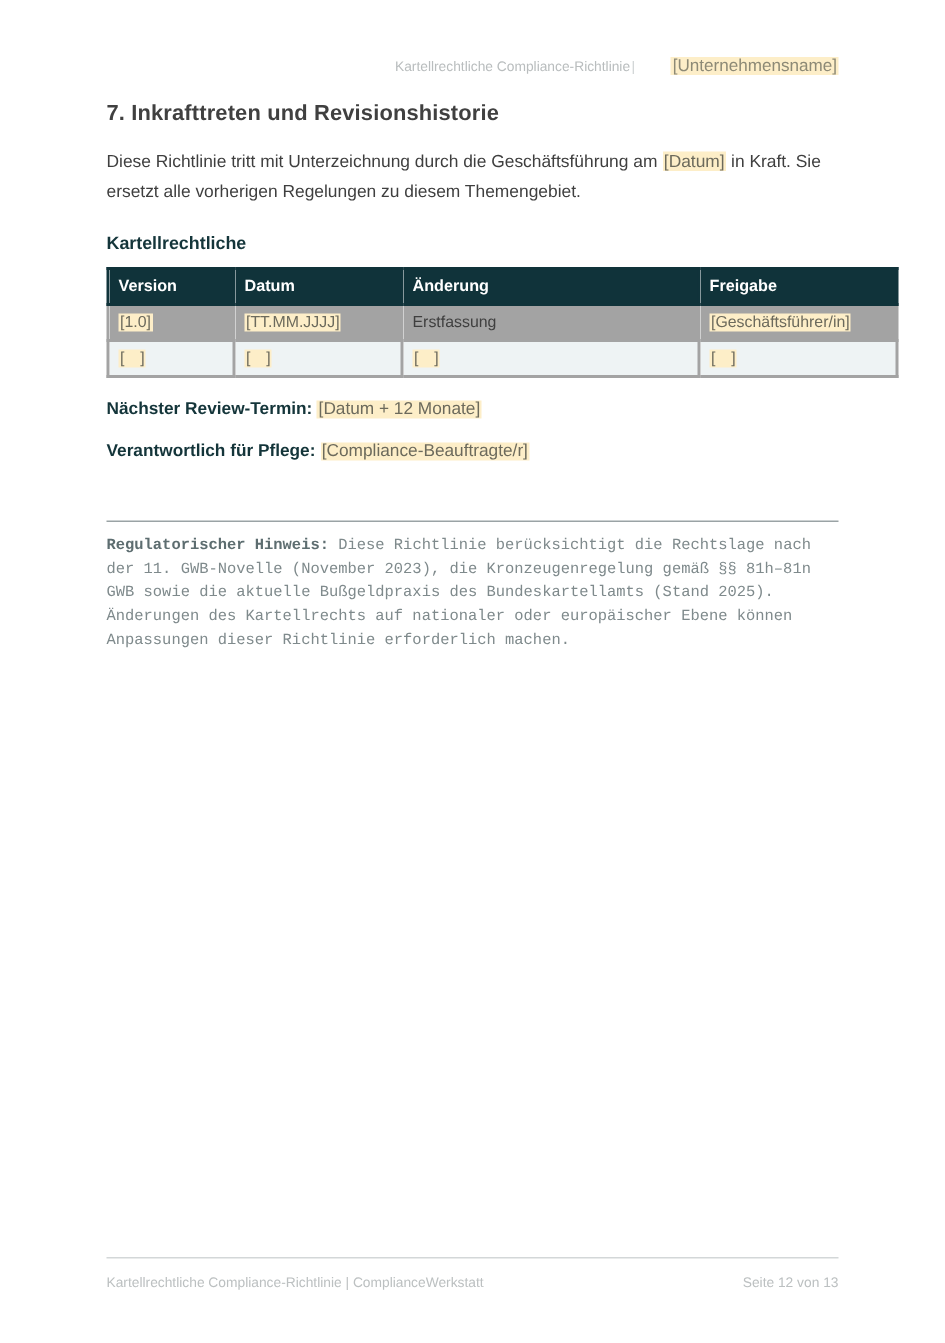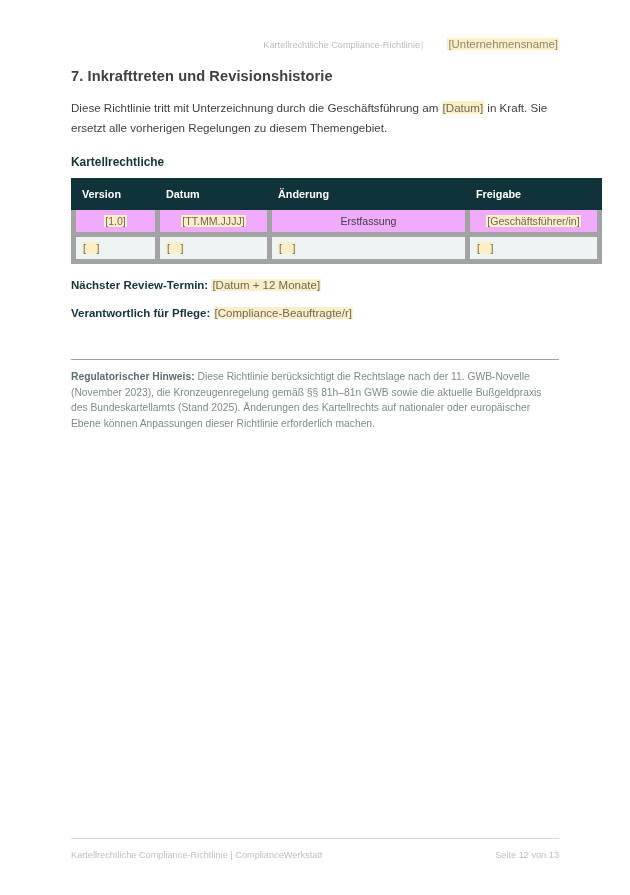--- a/index.html
+++ b/index.html
@@ -80,38 +80,38 @@
 
   
   table.history {
     border-collapse: collapse;
     width: 488px;
     table-layout: fixed;
     margin: 0;
   }
   table.history th,
   table.history td {
-    border: 5px solid #a3a3a3;
+    border: 2px solid #a3a3a3;
     padding: 4px 6px;
     font-size: 10.6px;
     line-height: 14px;
     text-align: left;
     vertical-align: middle;
     overflow: hidden;
     white-space: nowrap;
   }
   table.history th {
     background: #10333a;
     color: #ffffff;
     font-weight: bold;
     font-size: 10.8px;
     height: 14px;
     border-color: #10333a;
   }
-  table.history tr.row-odd td { background: #f0abfc; text-align: center; }
+  table.history tr.row-odd td { background: #a3a3a3; }
   table.history tr.row-even td { background: #eef3f4; }
   table.history td { color: #3f3f3f; height: 14px; }
 
   .col-1 { width: 84px; }
   .col-2 { width: 112px; }
   .col-3 { width: 198px; }
   .col-4 { width: 132px; }
 
   
   .kv-line {
@@ -132,20 +132,21 @@
     border-top: 1px solid #9aa3a5;
     margin: 0;
     width: 488px;
   }
   .note {
     margin-top: 9px;
     font-size: 10.3px;
     line-height: 15.6px;
     color: #7f8a8c;
     width: 488px;
+    font-family: Liberation Mono, monospace;
   }
   .note b {
     color: #5d6d70;
     font-weight: bold;
   }
 
   
   .doc-footer-rule {
     position: absolute;
     left: 71px;

